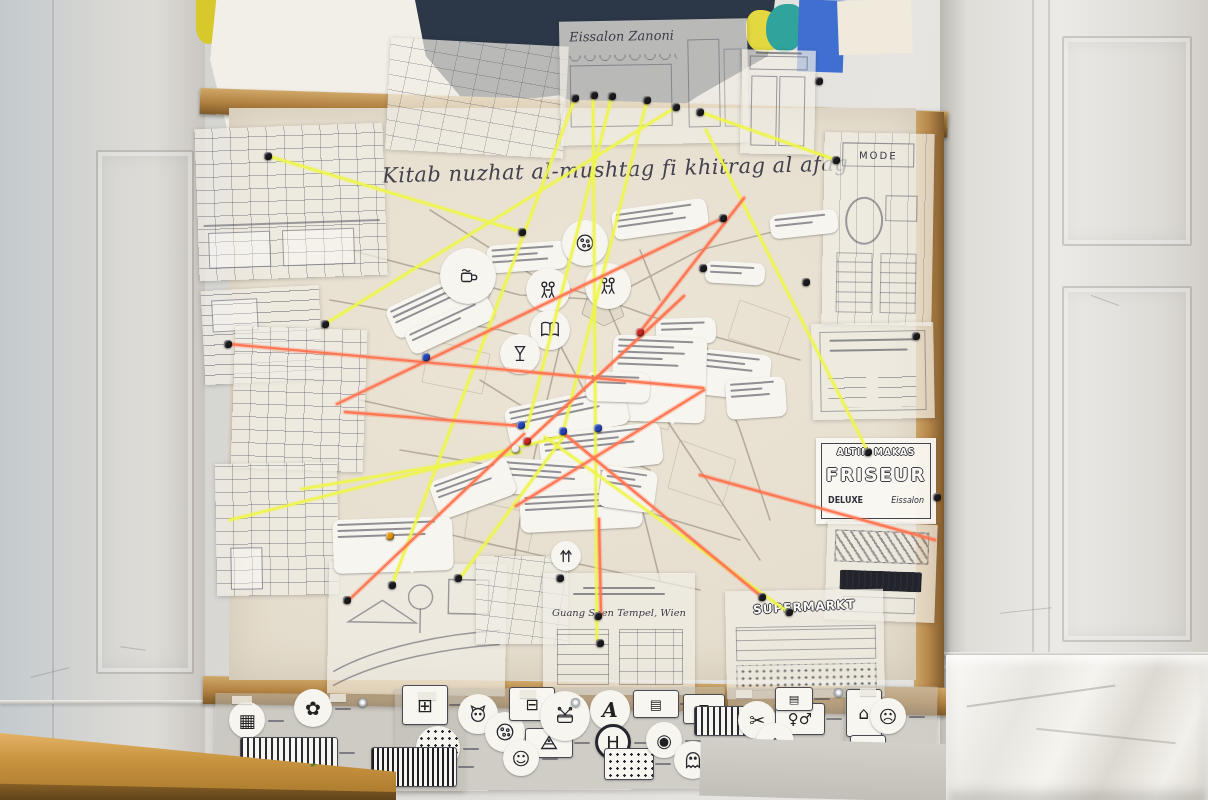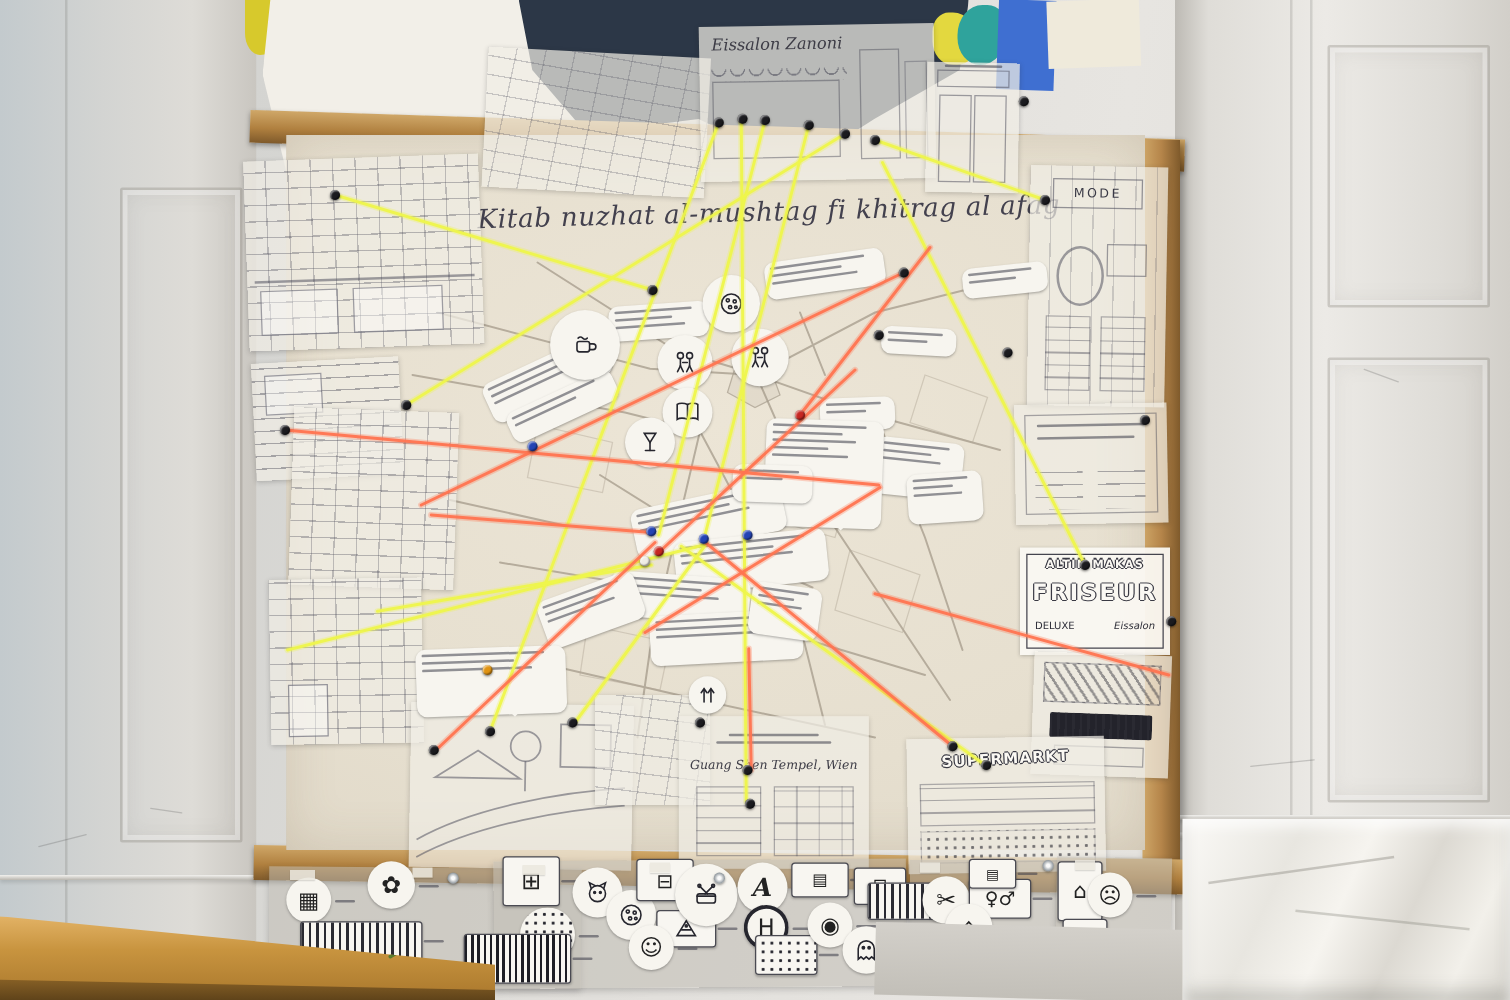--- a/index.html
+++ b/index.html
@@ -148,21 +148,21 @@
     <div class="abs" style="left:8px;top:8px;right:8px;bottom:8px;border:1px solid rgba(70,70,85,.45);"></div>
     <div class="sq" style="margin:16px 18px 0 18px;"></div>
       <div class="sq" style="margin:8px 26px 0 18px;"></div>
     <div class="abs art-shelves" style="left:16px;top:48px;width:38px;height:36px;"></div>
     <div class="abs art-shelves" style="left:66px;top:48px;width:38px;height:36px;"></div>
   </div>
   <div class="paperw" style="left:816px;top:438px;width:120px;height:86px;">
     <div class="abs" style="left:5px;top:5px;right:5px;bottom:5px;border:1px solid #44444e;"></div>
     <div class="outline-txt" style="position:absolute;left:0;right:0;top:9px;text-align:center;font-size:9px;letter-spacing:1px;">ALTIN MAKAS</div>
     <div class="outline-txt" style="position:absolute;left:0;right:0;top:26px;text-align:center;font-size:18px;letter-spacing:2px;">FRISEUR</div>
-    <div style="position:absolute;left:12px;top:58px;font-size:8px;font-weight:normal;color:#2e2e38;">DELUXE</div>
+    <div style="position:absolute;left:12px;top:58px;font-size:8px;font-weight:bold;color:#2e2e38;">DELUXE</div>
     <div style="position:absolute;right:12px;top:58px;font-size:8px;font-style:italic;color:#2e2e38;">Eissalon</div>
   </div>
   <div class="trace" style="left:826px;top:523px;width:110px;height:98px;transform:rotate(2deg);">
     <div class="abs art-hatch" style="left:8px;top:8px;right:8px;height:30px;border:1px solid rgba(70,70,85,.4);"></div>
     <div class="abs hatch-bg" style="left:14px;top:48px;width:82px;height:20px;background-color:#23232b;border-radius:2px;"></div>
     <div class="abs" style="left:18px;top:74px;width:70px;height:14px;border:1px solid rgba(70,70,85,.45);"></div>
   </div>
   <div class="trace art-shelves" style="left:203px;top:288px;width:118px;height:94px;transform:rotate(-3deg);">
     <div class="abs" style="left:10px;top:10px;width:44px;height:30px;border:1px solid rgba(70,70,85,.5);background:rgba(255,255,255,.35);"></div>
   </div>

